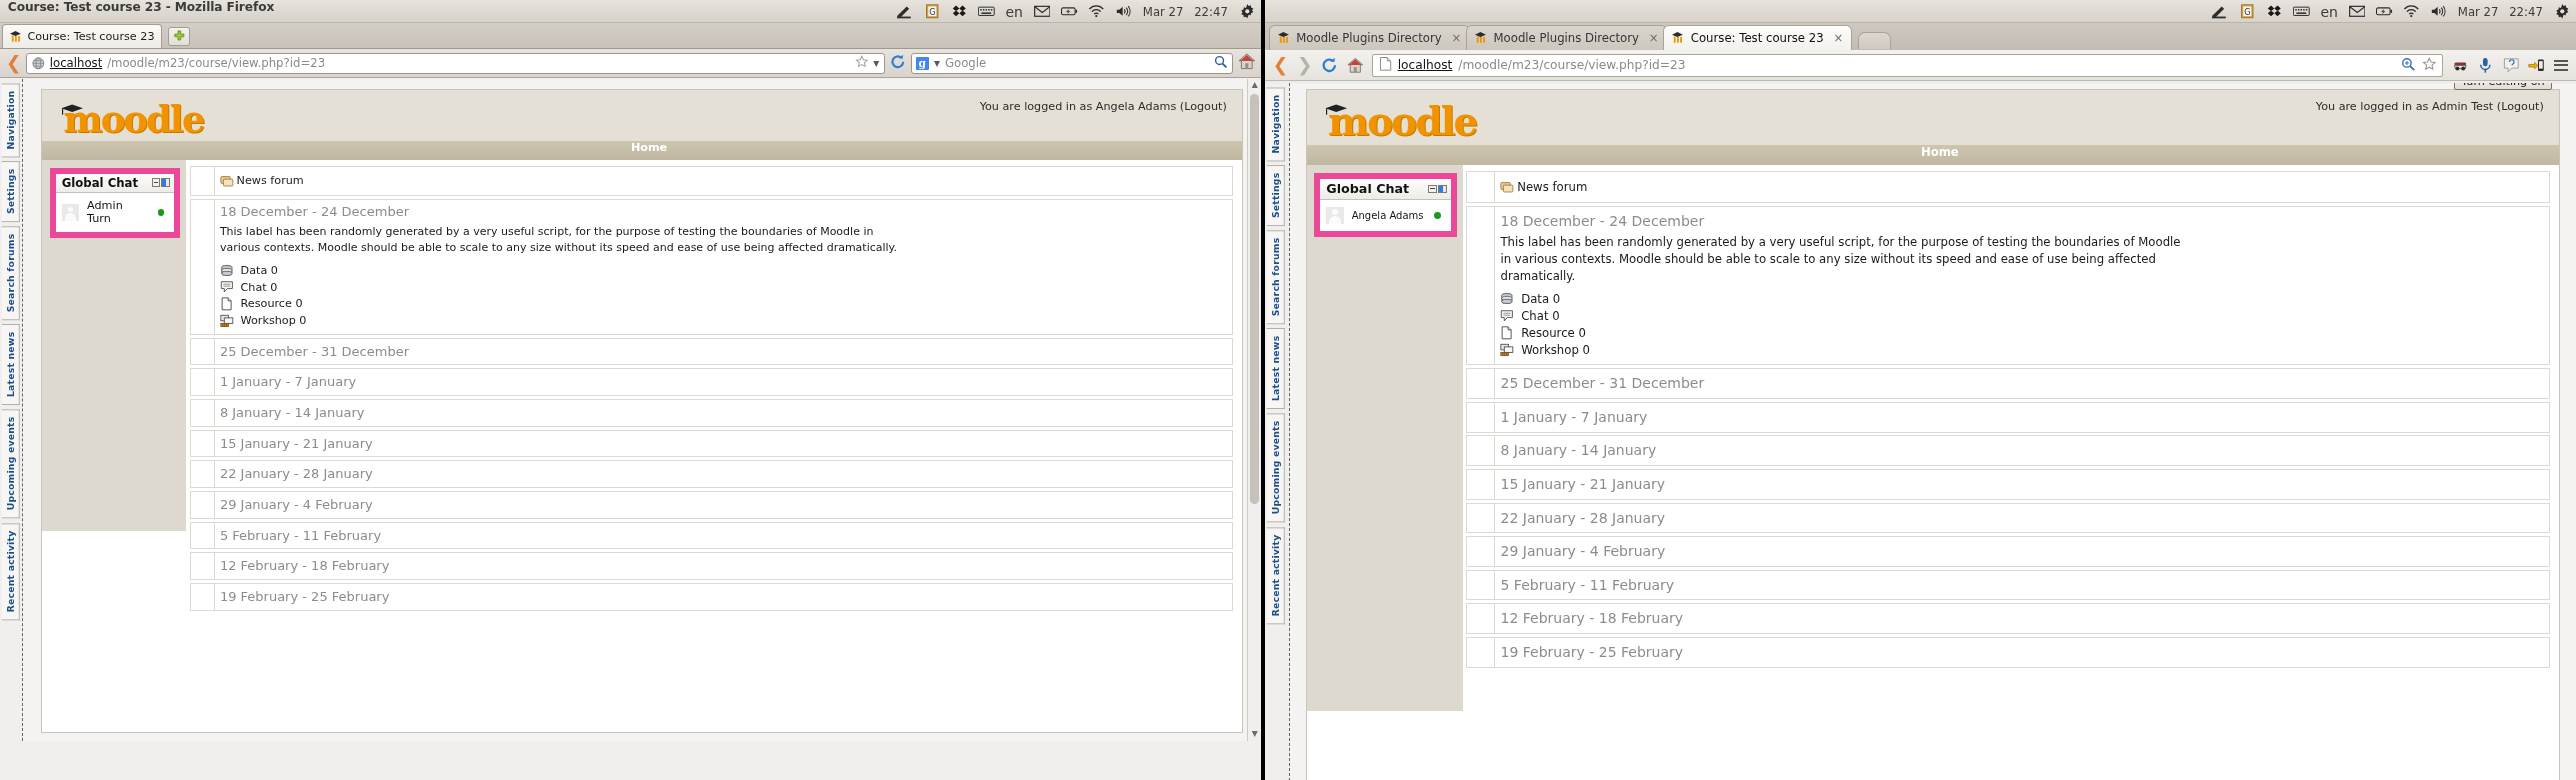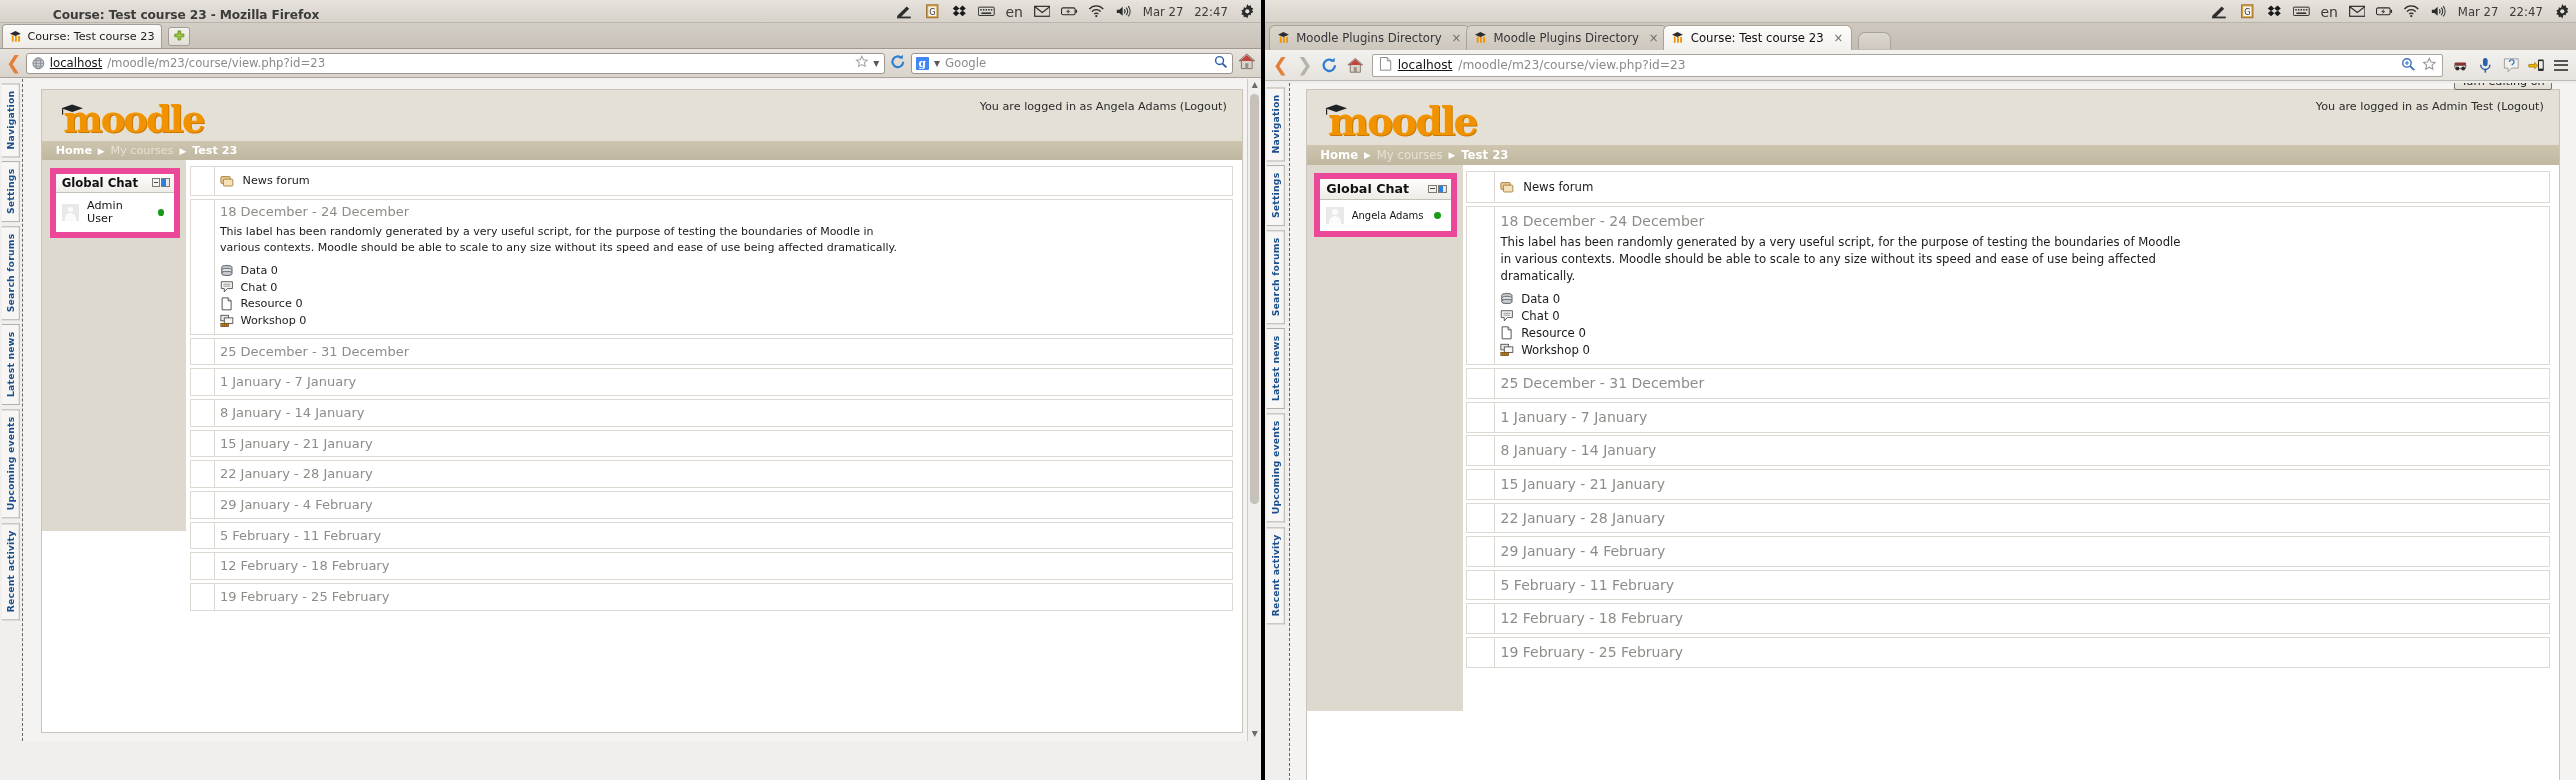--- a/index.html
+++ b/index.html
@@ -13,23 +13,22 @@
 
   
   .win-left {
     position: absolute; left: 0; top: 0; width: 1261px; height: 781px;
     background: #f0efee; overflow: hidden;
   }
   .titlebar {
     height: 23.4px; width: 100%;
     background: linear-gradient(to bottom, #e7e3dd 0%, #dedad3 50%, #d7d2ca 100%);
     border-bottom: 1px solid #b9b4ac;
-    display: flex; align-items: flex-end;
+    display: flex; align-items: flex-start;
     position: relative;
-    padding-left: 45px;
   }
   .title-text {
     font-size: 12.2px; font-weight: bold; color: #3b3b39;
     margin-left: 7.8px; letter-spacing: -0.1px;
     font-family: "DejaVu Sans", sans-serif;
   }
   .tray {
     position: absolute; right: 5.9px; top: 0; height: 23.4px;
     display: flex; align-items: center; gap: 10.7px;
   }
@@ -152,21 +151,21 @@
     position: absolute; left: -2.9px; top: 5.9px;
     width: 22.4px; height: 11.7px;
   }
   .login-note {
     position: absolute; right: 15.6px; top: 9.8px;
     font-size: 11.2px; color: #2b2b2b;
   }
   .breadcrumb {
     height: 19.5px; background: linear-gradient(to bottom,#cdc5ae,#bfb79f);
     display: flex; align-items: center; padding-left: 13.7px; gap: 5.9px;
-    font-size: 11.2px; color: #fff; font-weight: bold;
+    font-size: 11.2px; color: #fff; font-weight: bold; flex-direction: column;
   }
   .crumb-link { color: #fff; }
   .crumb-mid { color: #e6e1d2; font-weight: normal; }
   .crumb-sep { color: #ffffff; font-size: 8.8px; }
   .turn-editing {
     position: absolute; right: 7.8px; top: -16.6px;
     background: linear-gradient(to bottom,#f5f3ee,#e3ded4);
     border: 1px solid #77716a; border-radius: 2px;
     font-size: 11.2px; color: #1a1a1a; padding: 1px 5.9px;
     font-family: "DejaVu Sans", sans-serif;
@@ -215,21 +214,21 @@
   .right-col { flex: 1 1 auto; padding: 5.9px 9.8px 17.6px 3.9px; background:#fff; }
   .section {
     border: 1px solid #ddd9d2; background: #fff;
     margin-bottom: 2.9px; padding: 4.9px 7.8px 4.9px 29px;
     position: relative; min-height: 21.5px;
   }
   .section.with-left::before {
     content:''; position:absolute; left:0; top:0; bottom:0; width:23.4px;
     border-right: 1px solid #ddd9d2; background:#fff;
   }
-  .news-row { display: flex; align-items: center; gap: 9px; padding: 2px 0; }
+  .news-row { display: flex; align-items: center; gap: 3px; padding: 2px 0; }
   .act-label { font-size: 11.2px; color: #1a1a1a; }
   .sec-title {
     font-size: 13px; color: #8e8c88; margin-bottom: 4.9px;
     font-family: "DejaVu Sans", sans-serif;
   }
   .sec-desc { font-size: 11px; color: #1a1a1a; line-height: 1.45; margin-bottom: 5.9px; max-width: 683px; }
   .act-row { display: flex; align-items: center; gap: 7px; padding: 1.5px 0; }
   .icn { width: 13.7px; height: 13.7px; flex: 0 0 13.7px; display:block; }
   .week-row {
     border: 1px solid #ddd9d2; background: #fff; margin-bottom: 2.9px;
@@ -512,21 +511,21 @@
                 <div class="block-head">
                   <span class="block-title">Global Chat</span>
                   <span class="block-icons">
                     <i class="bi minus"></i>
                     <i class="bi bar"></i>
                   </span>
                 </div>
                 <div class="block-body">
                   <div class="chat-user">
                     <span class="avatar-sq"></span>
-                    <span class="chat-name">Admin User</span>
+                    <span class="chat-name">Admin Turn</span>
                     <span class="dot-online"></span>
                   </div>
                 </div>
               </div>
             </div>
 
             <div class="right-col">
               <div class="section with-left">
                 <div class="news-row">
                   <svg class="icn" viewBox="0 0 16 16">

